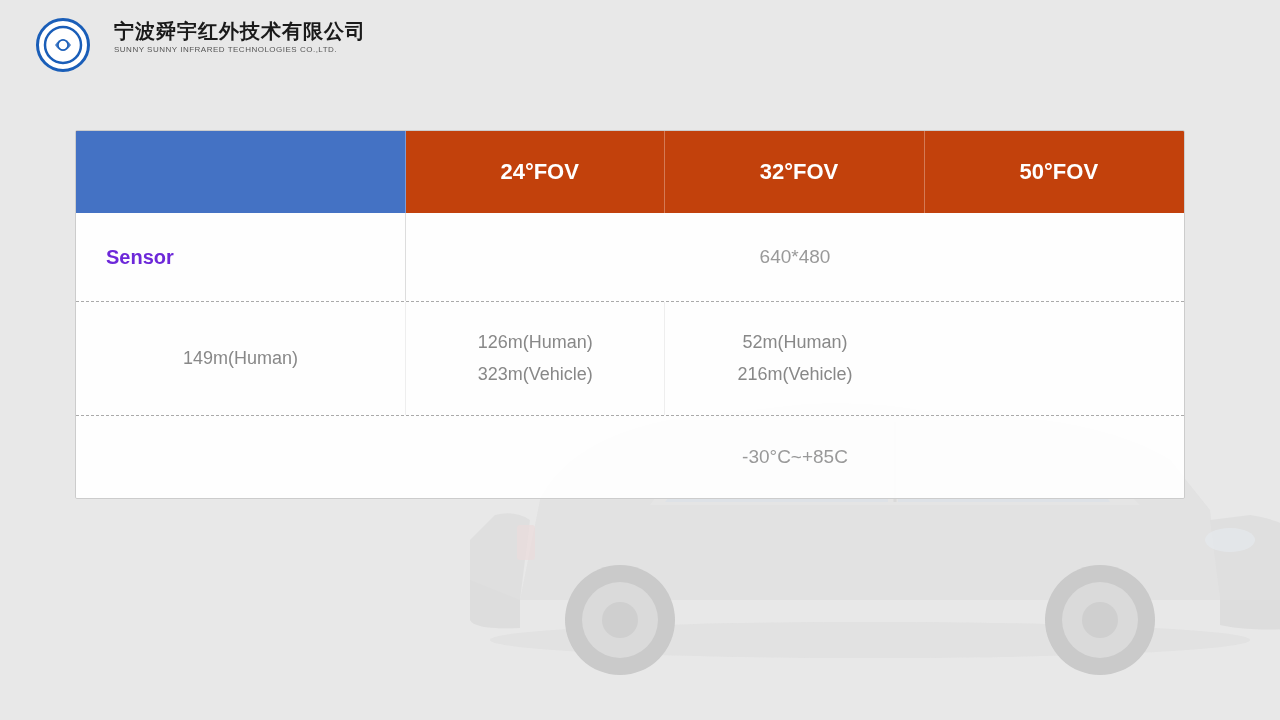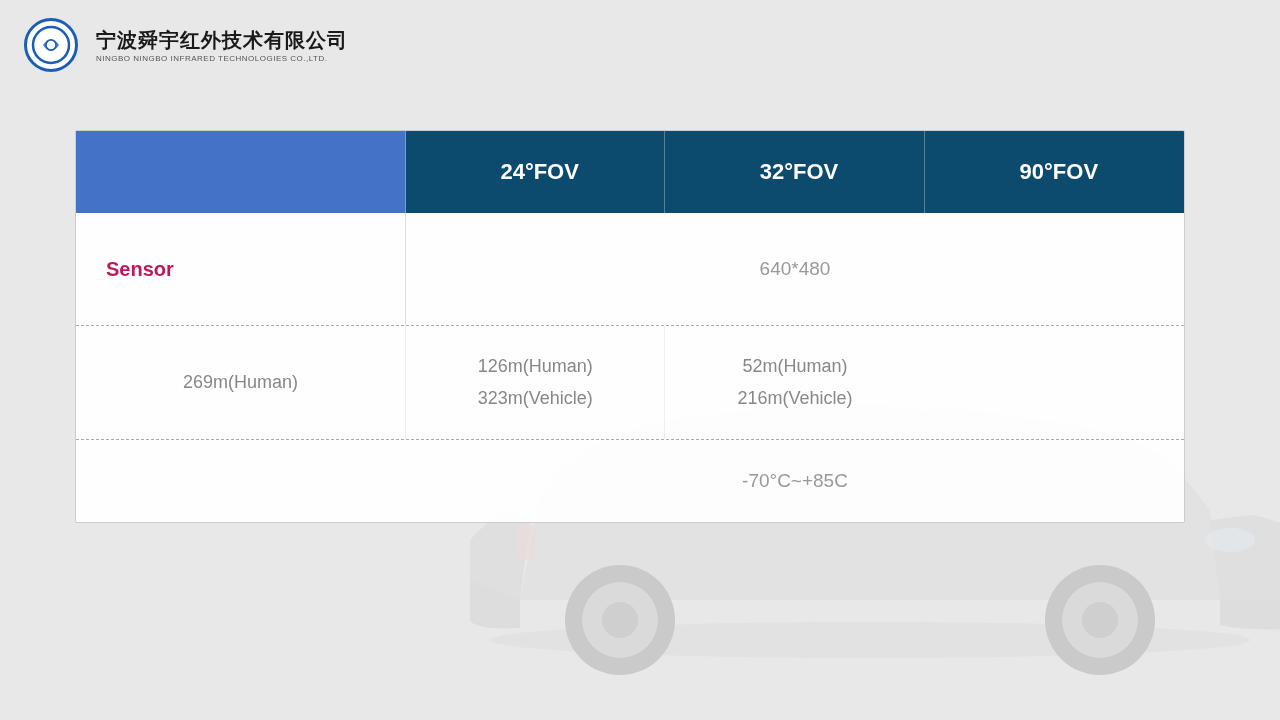--- a/index.html
+++ b/index.html
@@ -31,24 +31,23 @@
       right: -40px;
       width: 900px;
       height: 460px;
       opacity: 0.35;
     }
 
     
     .logo-area {
       position: absolute;
       top: 18px;
-      left: 24px;
-      display: flex;
-      align-items: center;
-      gap: 18px;
+      left: 36px;
+      display: flex;
+      gap: 24px;
       z-index: 10;
     }
 
     .logo-circle {
       width: 54px;
       height: 54px;
       border-radius: 50%;
       border: 3px solid #1a5eb8;
       display: flex;
       align-items: center;
@@ -84,21 +83,21 @@
       z-index: 5;
       border-radius: 2px;
       overflow: hidden;
       border: 1px solid #ccc;
     }
 
     
     .table-header {
       display: grid;
       grid-template-columns: 330px 1fr 1fr 1fr;
-      background-color: #0c4a6e;
+      background-color: #c2410c;
       gap: 9px;
     }
 
     .header-cell {
       padding: 28px 20px;
       text-align: center;
       color: white;
       font-size: 22px;
       font-weight: bold;
       border-right: 1px solid rgba(255,255,255,0.3);
@@ -118,27 +117,27 @@
       display: grid;
       grid-template-columns: 330px 1fr 1fr 1fr;
       background-color: rgba(255, 255, 255, 0.92);
     }
 
     .table-row + .table-row {
       border-top: 1.5px dashed #aaa;
     }
 
     .row-label {
-      padding: 42px 30px;
+      padding: 30px 30px;
       display: flex;
       align-items: center;
       justify-content: flex-start;
       font-size: 20px;
       font-weight: bold;
-      color: #be185d;
+      color: #6d28d9;
       border-right: 1px solid #ddd;
       line-height: 1.4;
     }
 
     .row-value {
       padding: 24px 20px;
       text-align: left;
       color: #888;
       font-size: 18px;
       border-right: 1px solid #eee;
@@ -171,21 +170,21 @@
 <div class="logo-area">
   <div class="logo-circle">
     <svg width="44" height="44" viewBox="0 0 44 44">
       <circle cx="22" cy="22" r="18" fill="none" stroke="#1a5eb8" stroke-width="2.5"></circle>
       <path d="M14 22 Q22 10 30 22 Q22 34 14 22Z" fill="#1a5eb8" opacity="0.8"></path>
       <circle cx="22" cy="22" r="5" fill="white" stroke="#1a5eb8" stroke-width="1.5"></circle>
     </svg>
   </div>
   <div class="logo-text-block">
     <span class="logo-chinese">宁波舜宇红外技术有限公司</span>
-    <span class="logo-english">NINGBO NINGBO INFRARED TECHNOLOGIES CO.,LTD.</span>
+    <span class="logo-english">SUNNY SUNNY INFRARED TECHNOLOGIES CO.,LTD.</span>
   </div>
 </div>
 
 <div class="car-bg">
   <svg class="car-svg" viewBox="0 0 900 460" xmlns="http://www.w3.org/2000/svg">
 
     <g fill="#c0c0c0" opacity="0.9">
 
       <ellipse cx="450" cy="380" rx="380" ry="18" fill="#aaa" opacity="0.3"></ellipse>
 
@@ -220,41 +219,41 @@
     </g>
   </svg>
 </div>
 
 <div class="table-container">
 
   <div class="table-header">
     <div class="header-cell"></div>
     <div class="header-cell">24°FOV</div>
     <div class="header-cell">32°FOV</div>
-    <div class="header-cell">90°FOV</div>
+    <div class="header-cell">50°FOV</div>
   </div>
 
   <div class="table-row sensor-row">
     <div class="row-label">
       <span>Sensor</span>
     </div>
     <div class="row-value span-all">640*480</div>
   </div>
 
   <div class="table-row detection-row">
     <div class="row-value">
-      <span>269m(Human)</span>
+      <span>149m(Human)</span>
     </div>
     <div class="row-value">
       <span>126m(Human)</span>
       <span>323m(Vehicle)</span>
     </div>
     <div class="row-value">
       <span>52m(Human)</span>
       <span>216m(Vehicle)</span>
     </div>
   </div>
 
   <div class="table-row temp-row">
-    <div class="row-value span-all">-70°C~+85C</div>
+    <div class="row-value span-all">-30°C~+85C</div>
   </div>
 
 </div>
 
 </body></html>

